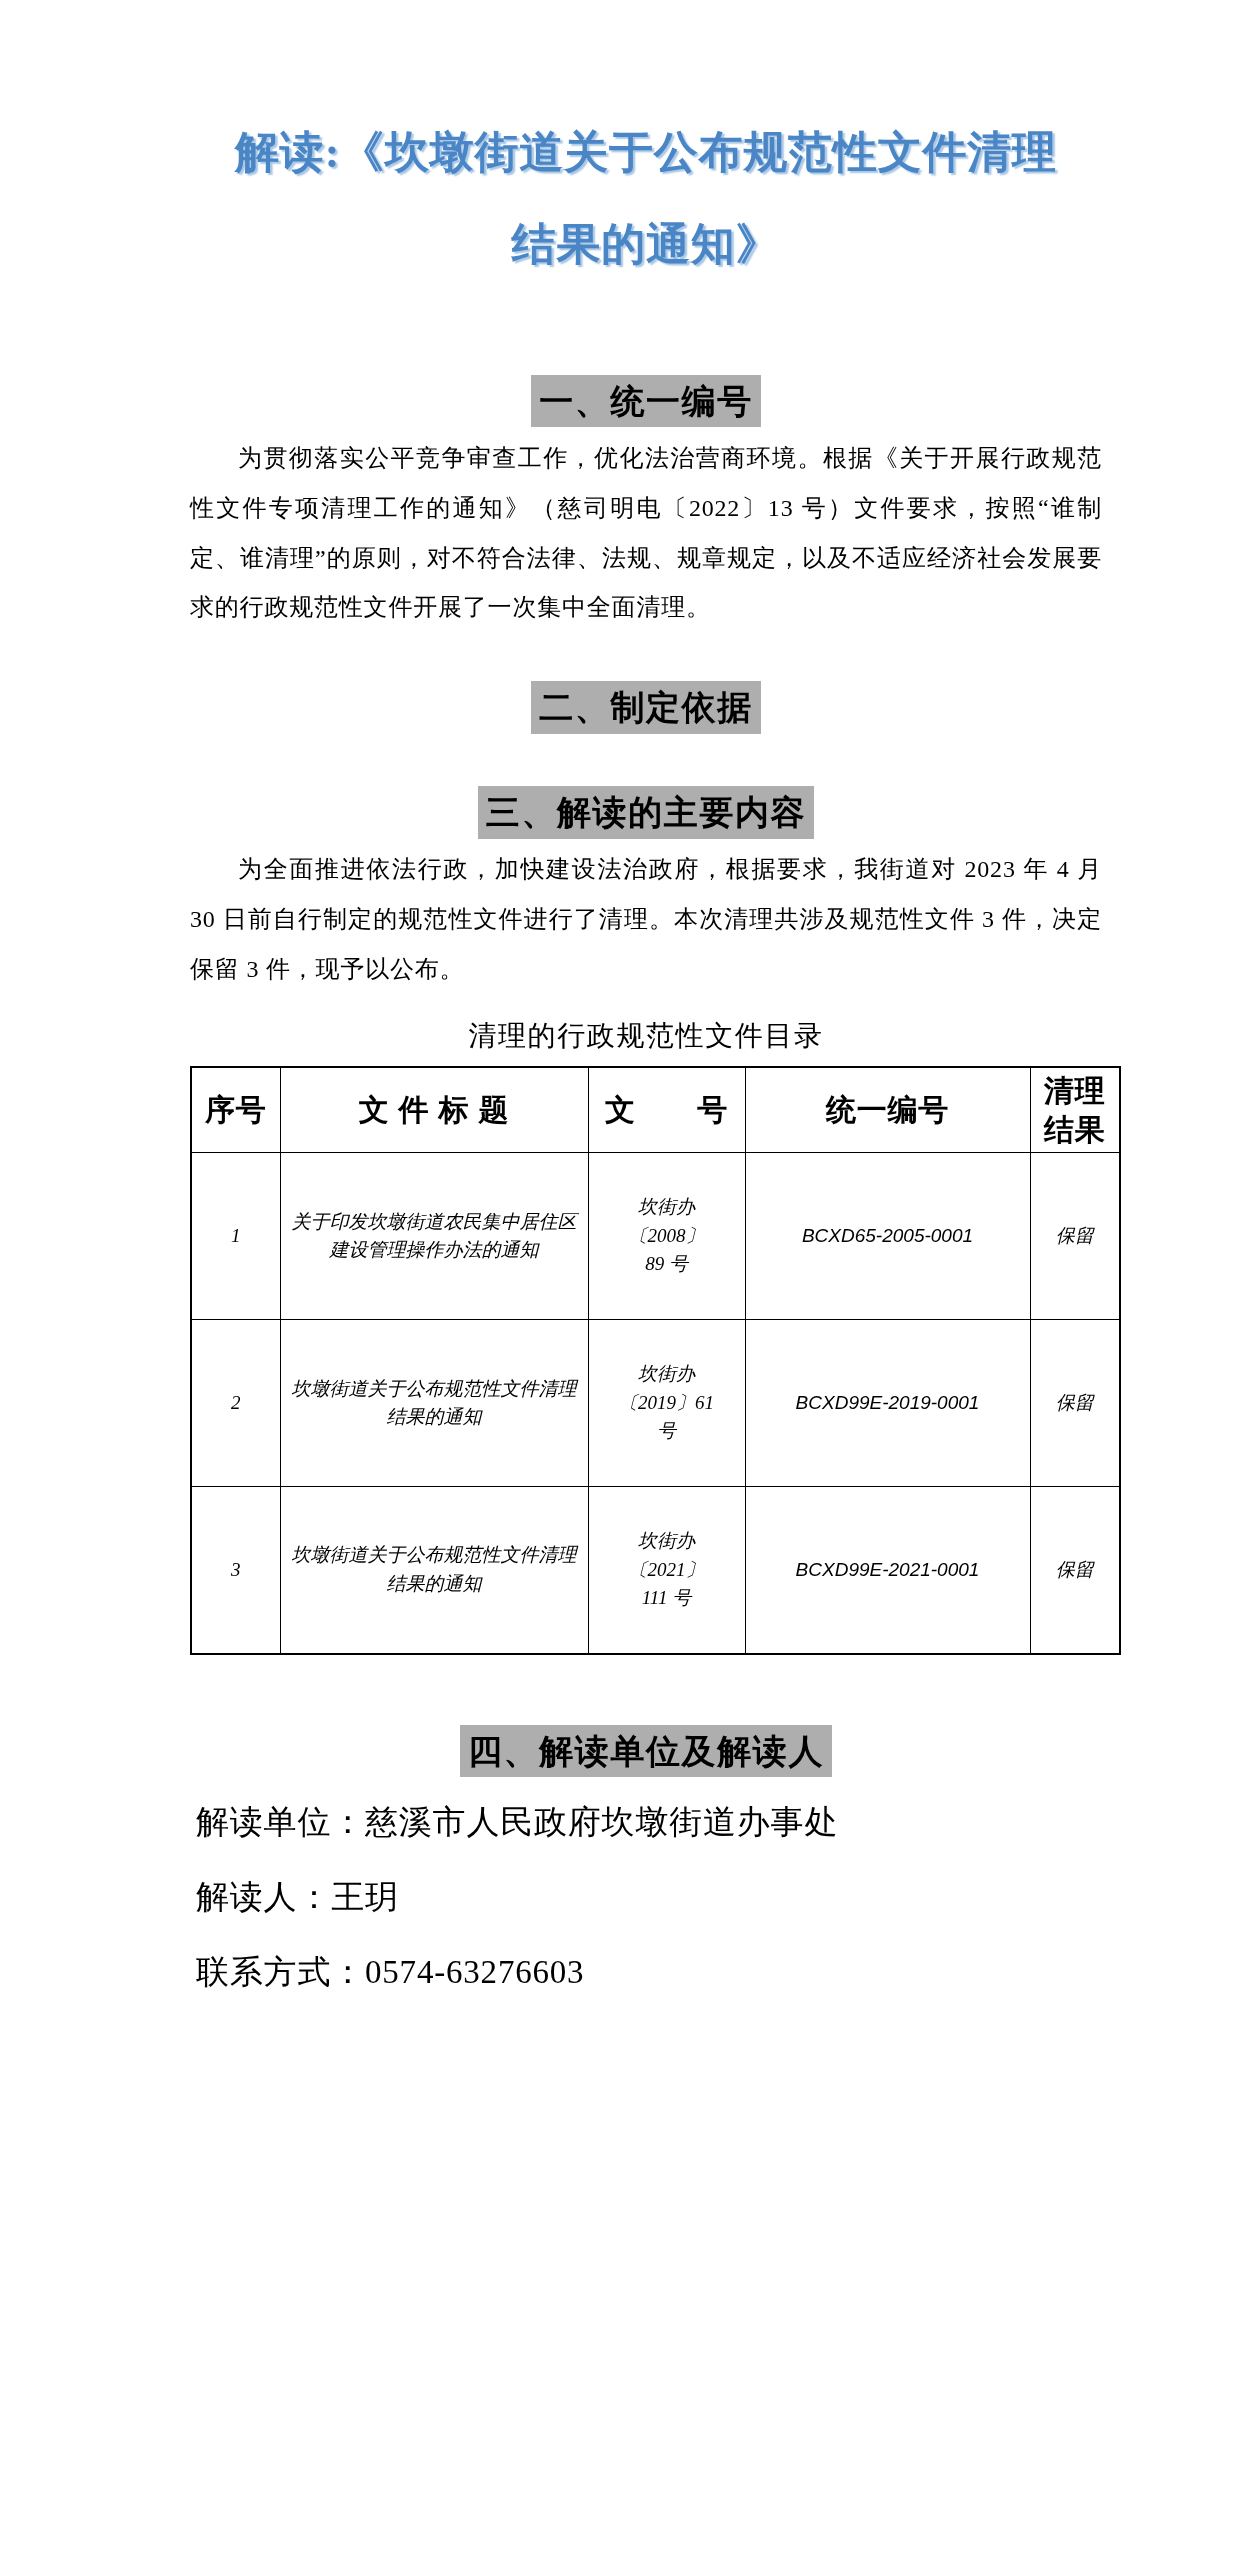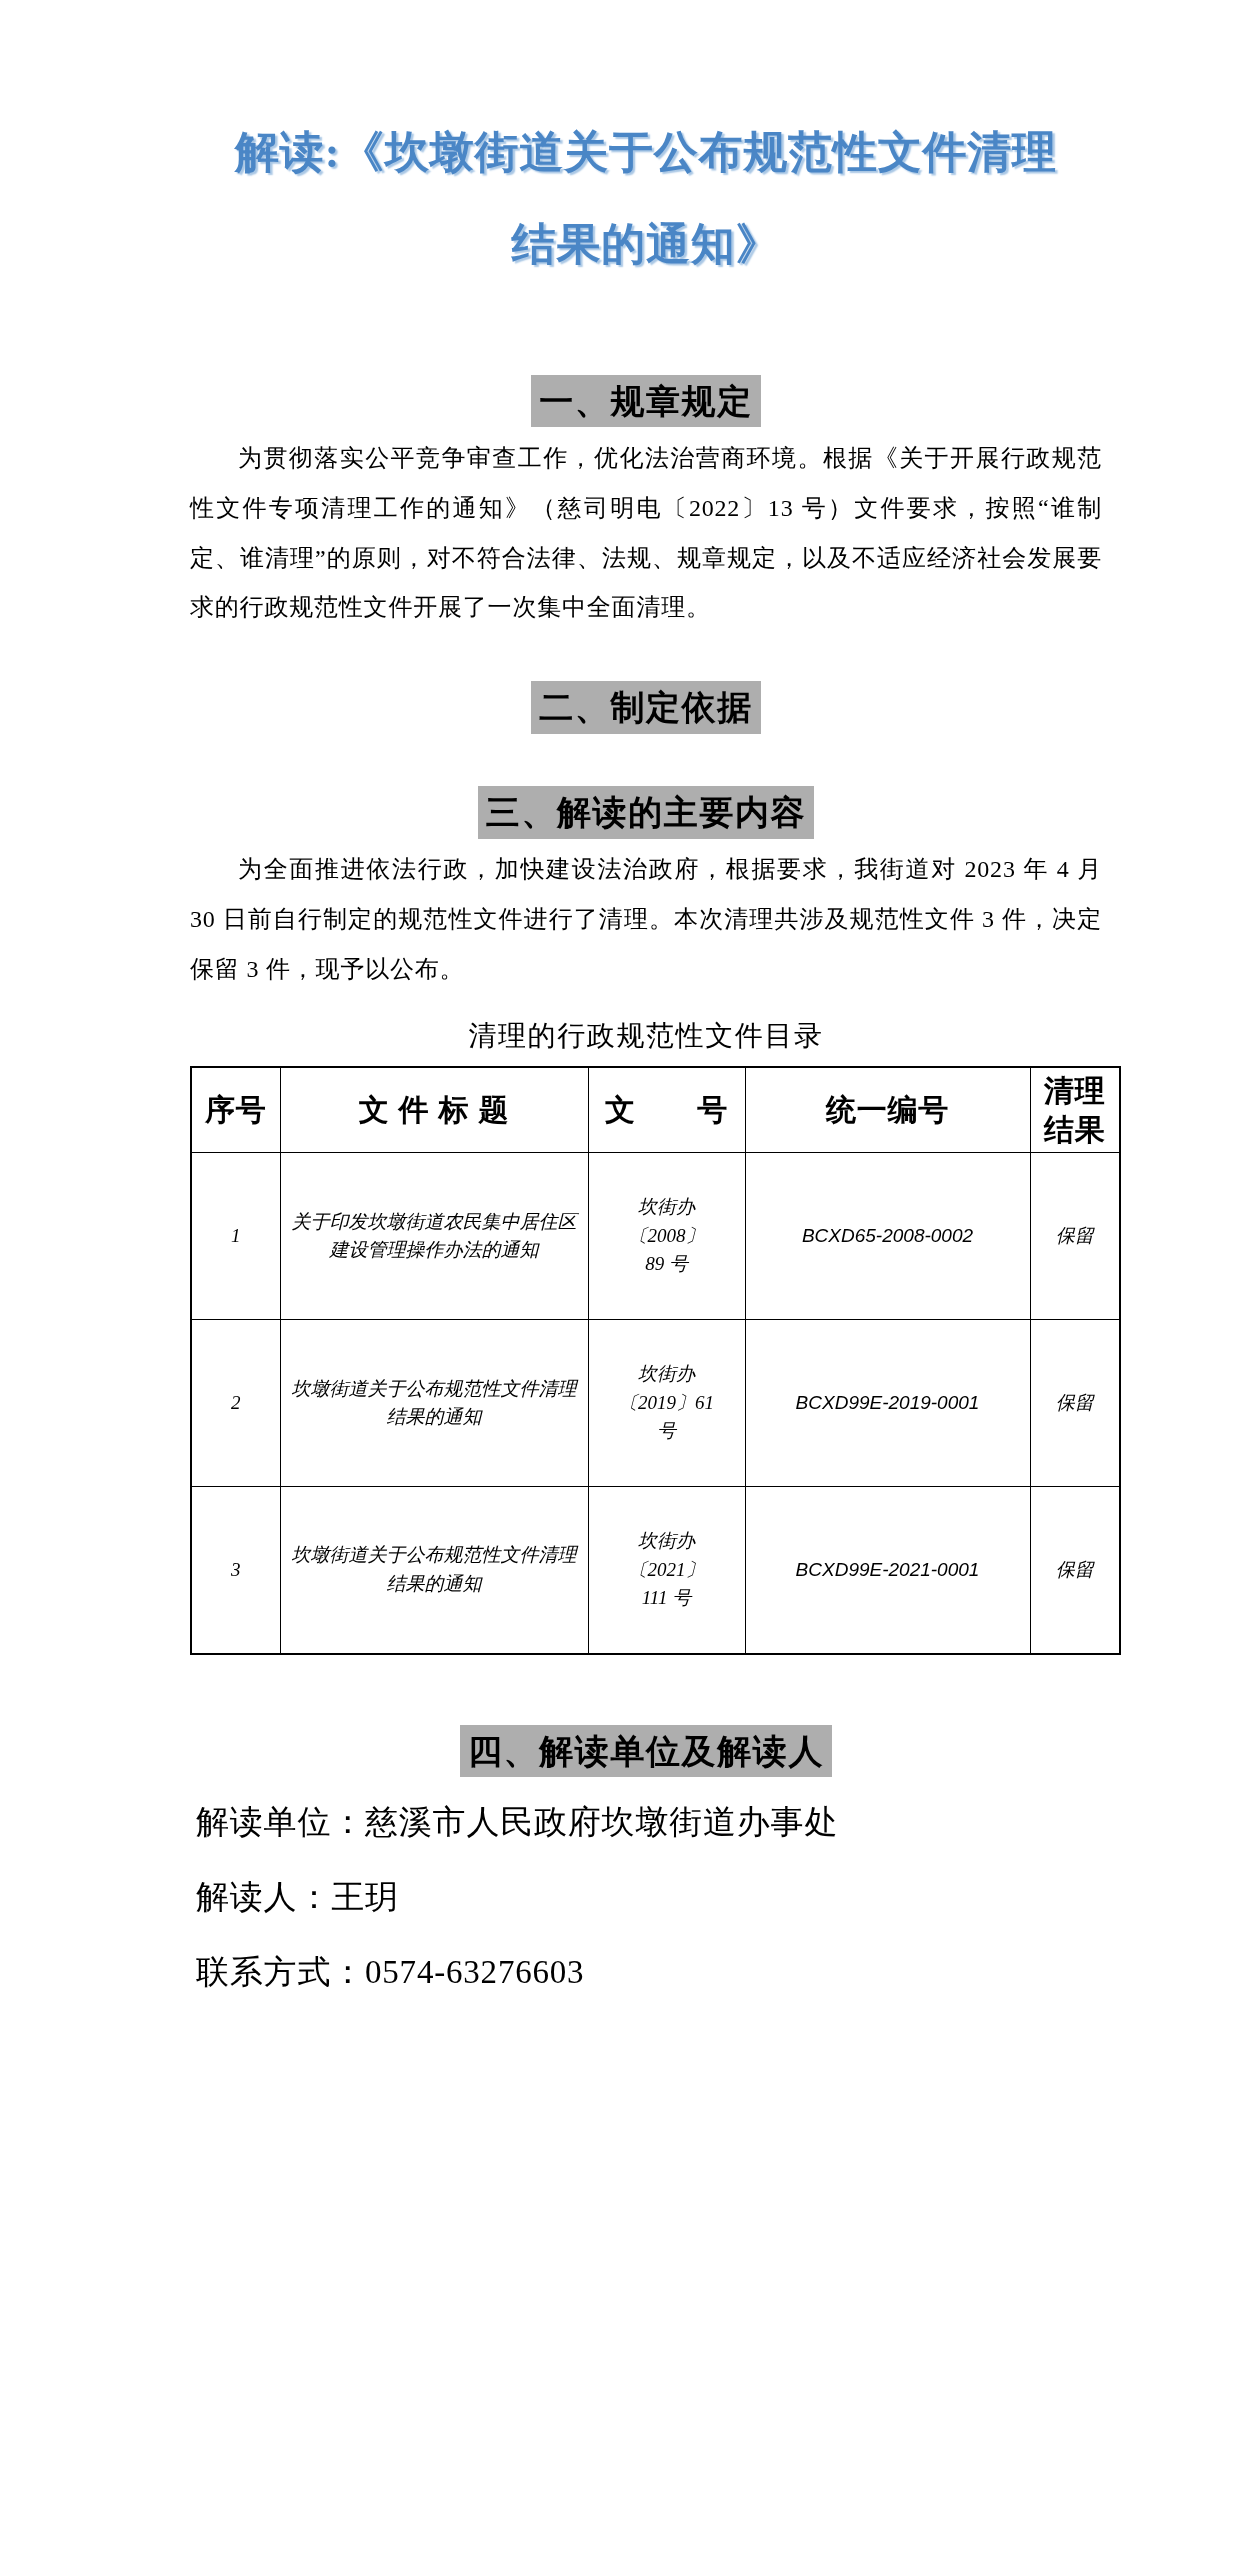--- a/index.html
+++ b/index.html
@@ -101,21 +101,21 @@
 <body>
 
 <div class="page">
   <div class="content">
 
     <h1 class="doc-title preline">解读:《坎墩街道关于公布规范性文件清理
 结果的通知》</h1>
 
     <section>
       <div class="h-wrap mt-1">
-        <span class="h-box">一、规章规定</span>
+        <span class="h-box">一、统一编号</span>
       </div>
       <p class="para">为贯彻落实公平竞争审查工作，优化法治营商环境。根据《关于开展行政规范性文件专项清理工作的通知》（慈司明电〔2022〕13 号）文件要求，按照“谁制定、谁清理”的原则，对不符合法律、法规、规章规定，以及不适应经济社会发展要求的行政规范性文件开展了一次集中全面清理。</p>
     </section>
 
     <section>
       <div class="h-wrap mt-2">
         <span class="h-box">二、制定依据</span>
       </div>
     </section>
 
@@ -147,21 +147,21 @@
 结果</th>
       </tr>
     </thead>
     <tbody>
       <tr>
         <td>1</td>
         <td class="cell-title">关于印发坎墩街道农民集中居住区建设管理操作办法的通知</td>
         <td class="preline">坎街办
 〔2008〕
 89 号</td>
-        <td class="cell-unified">BCXD65-2008-0002</td>
+        <td class="cell-unified">BCXD65-2005-0001</td>
         <td>保留</td>
       </tr>
       <tr>
         <td>2</td>
         <td class="cell-title">坎墩街道关于公布规范性文件清理结果的通知</td>
         <td class="preline">坎街办
 〔2019〕61
 号</td>
         <td class="cell-unified">BCXD99E-2019-0001</td>
         <td>保留</td>

